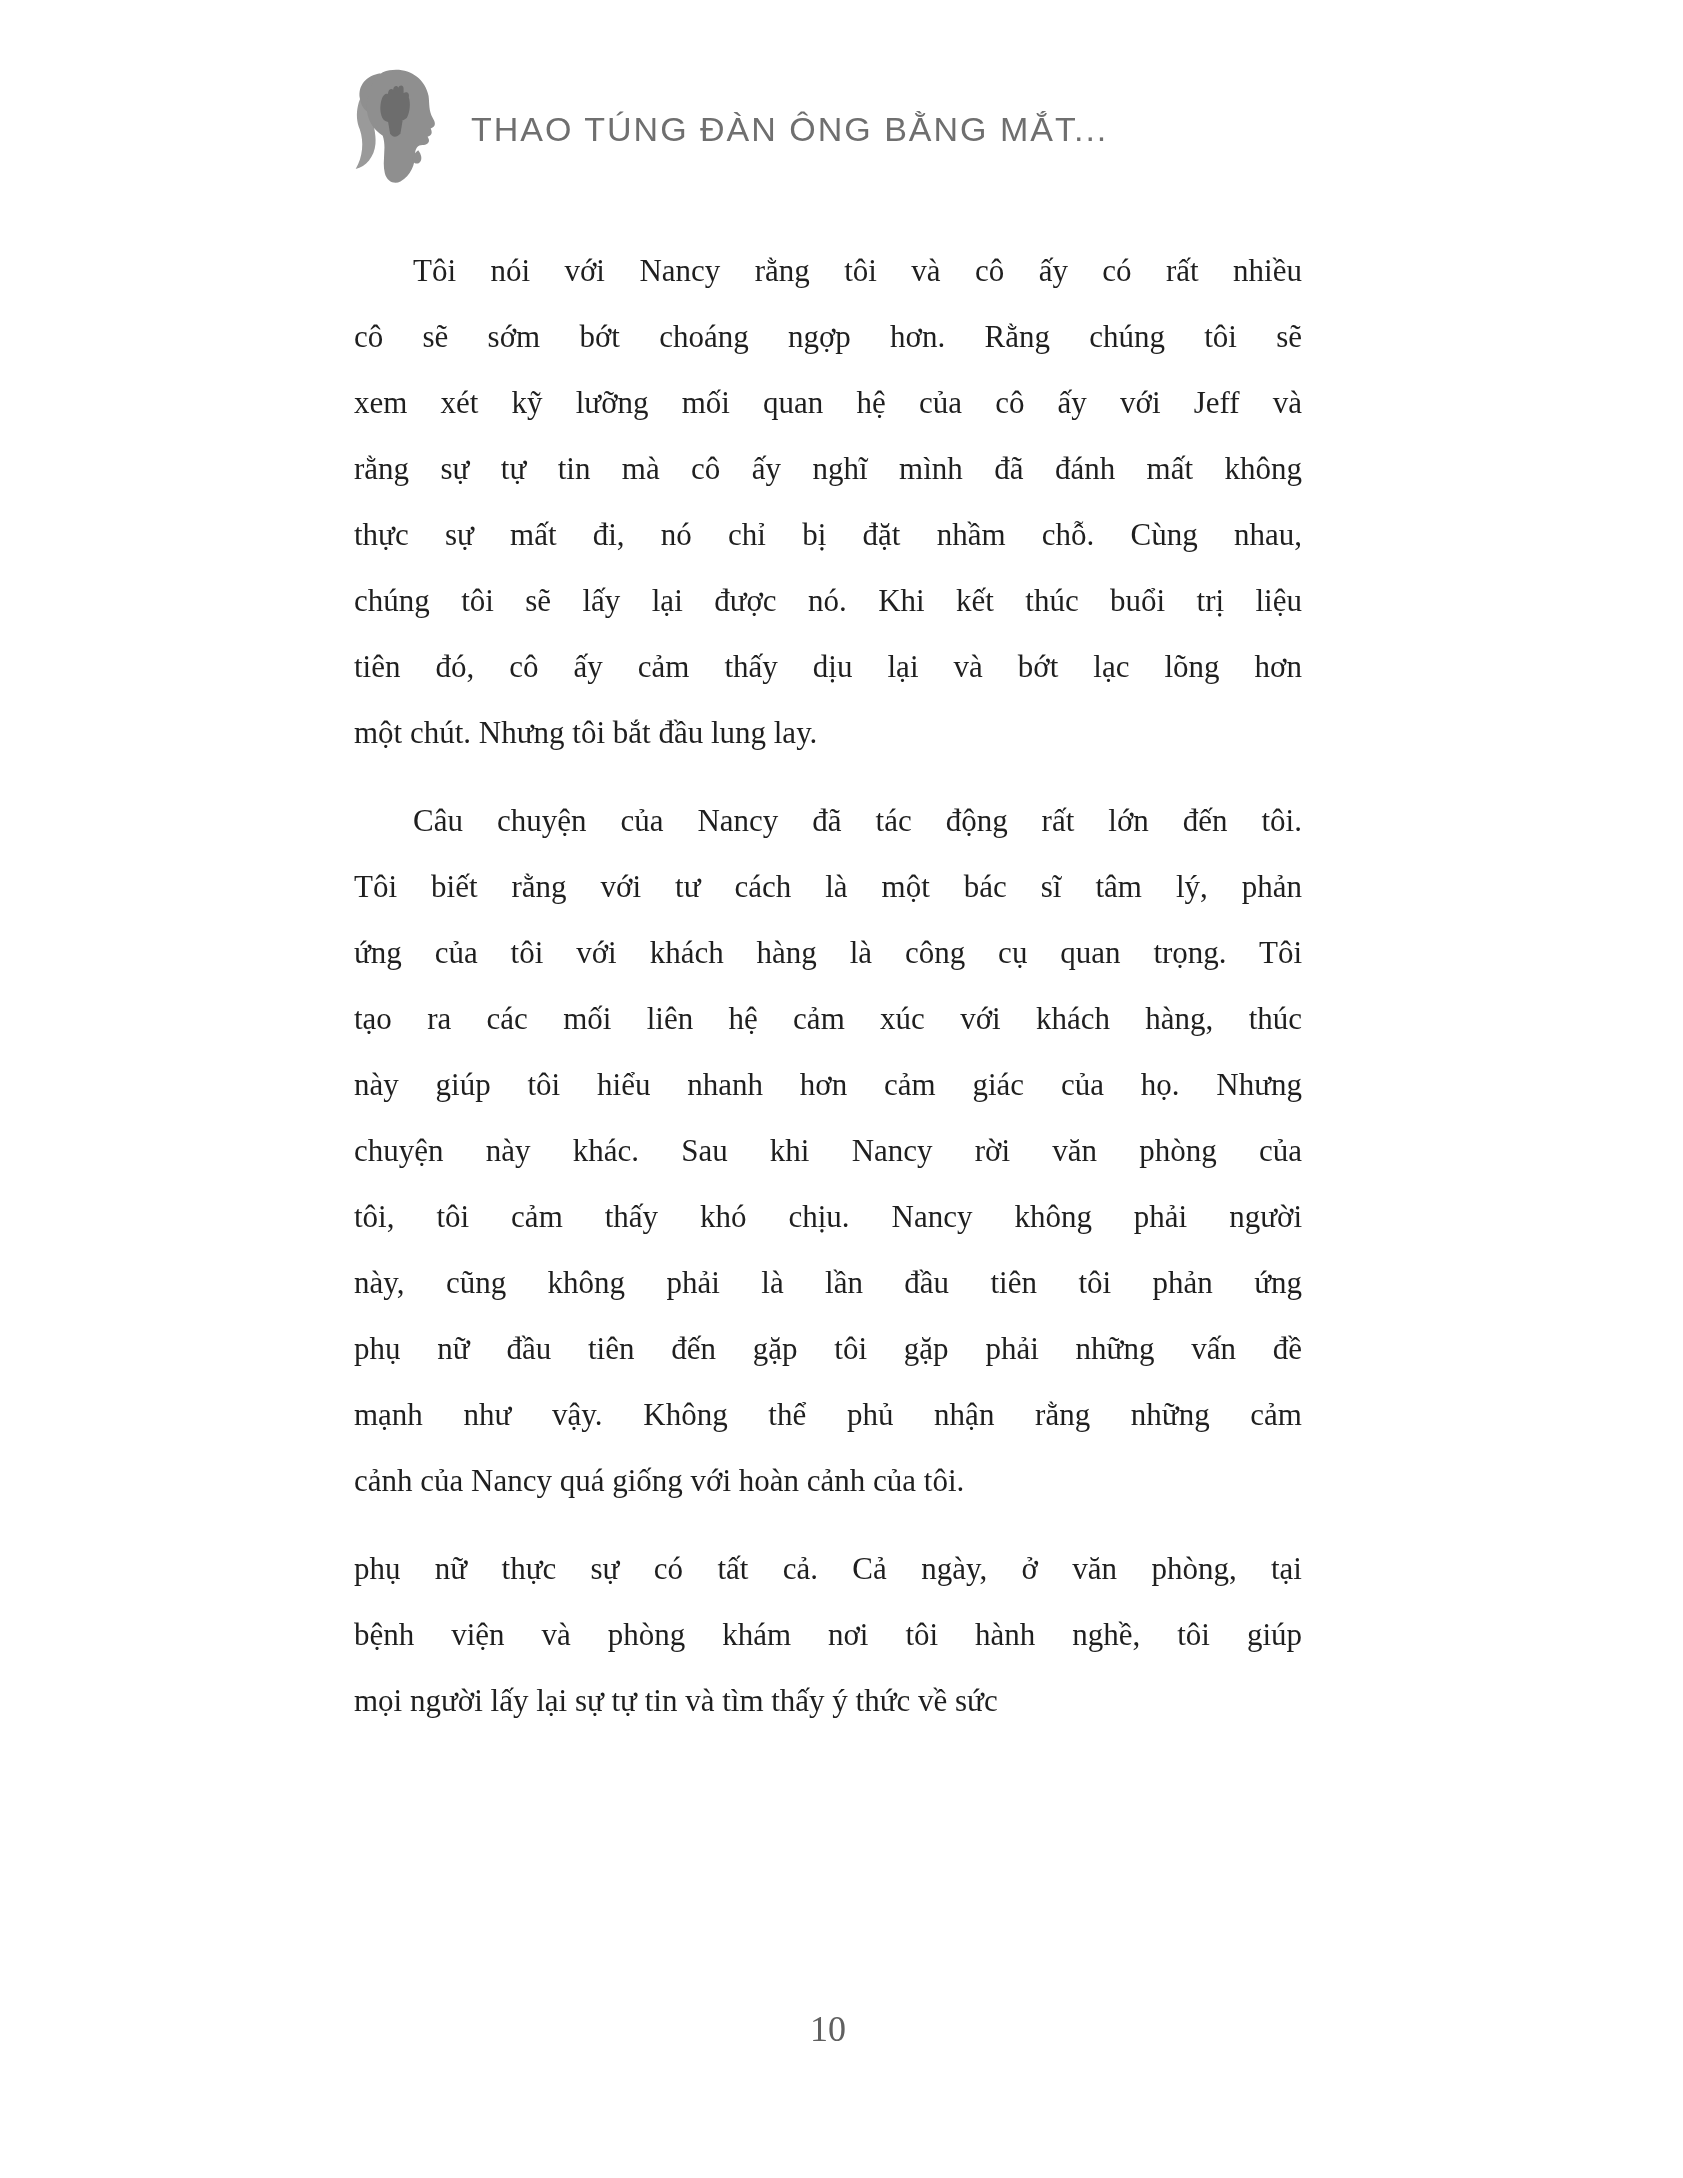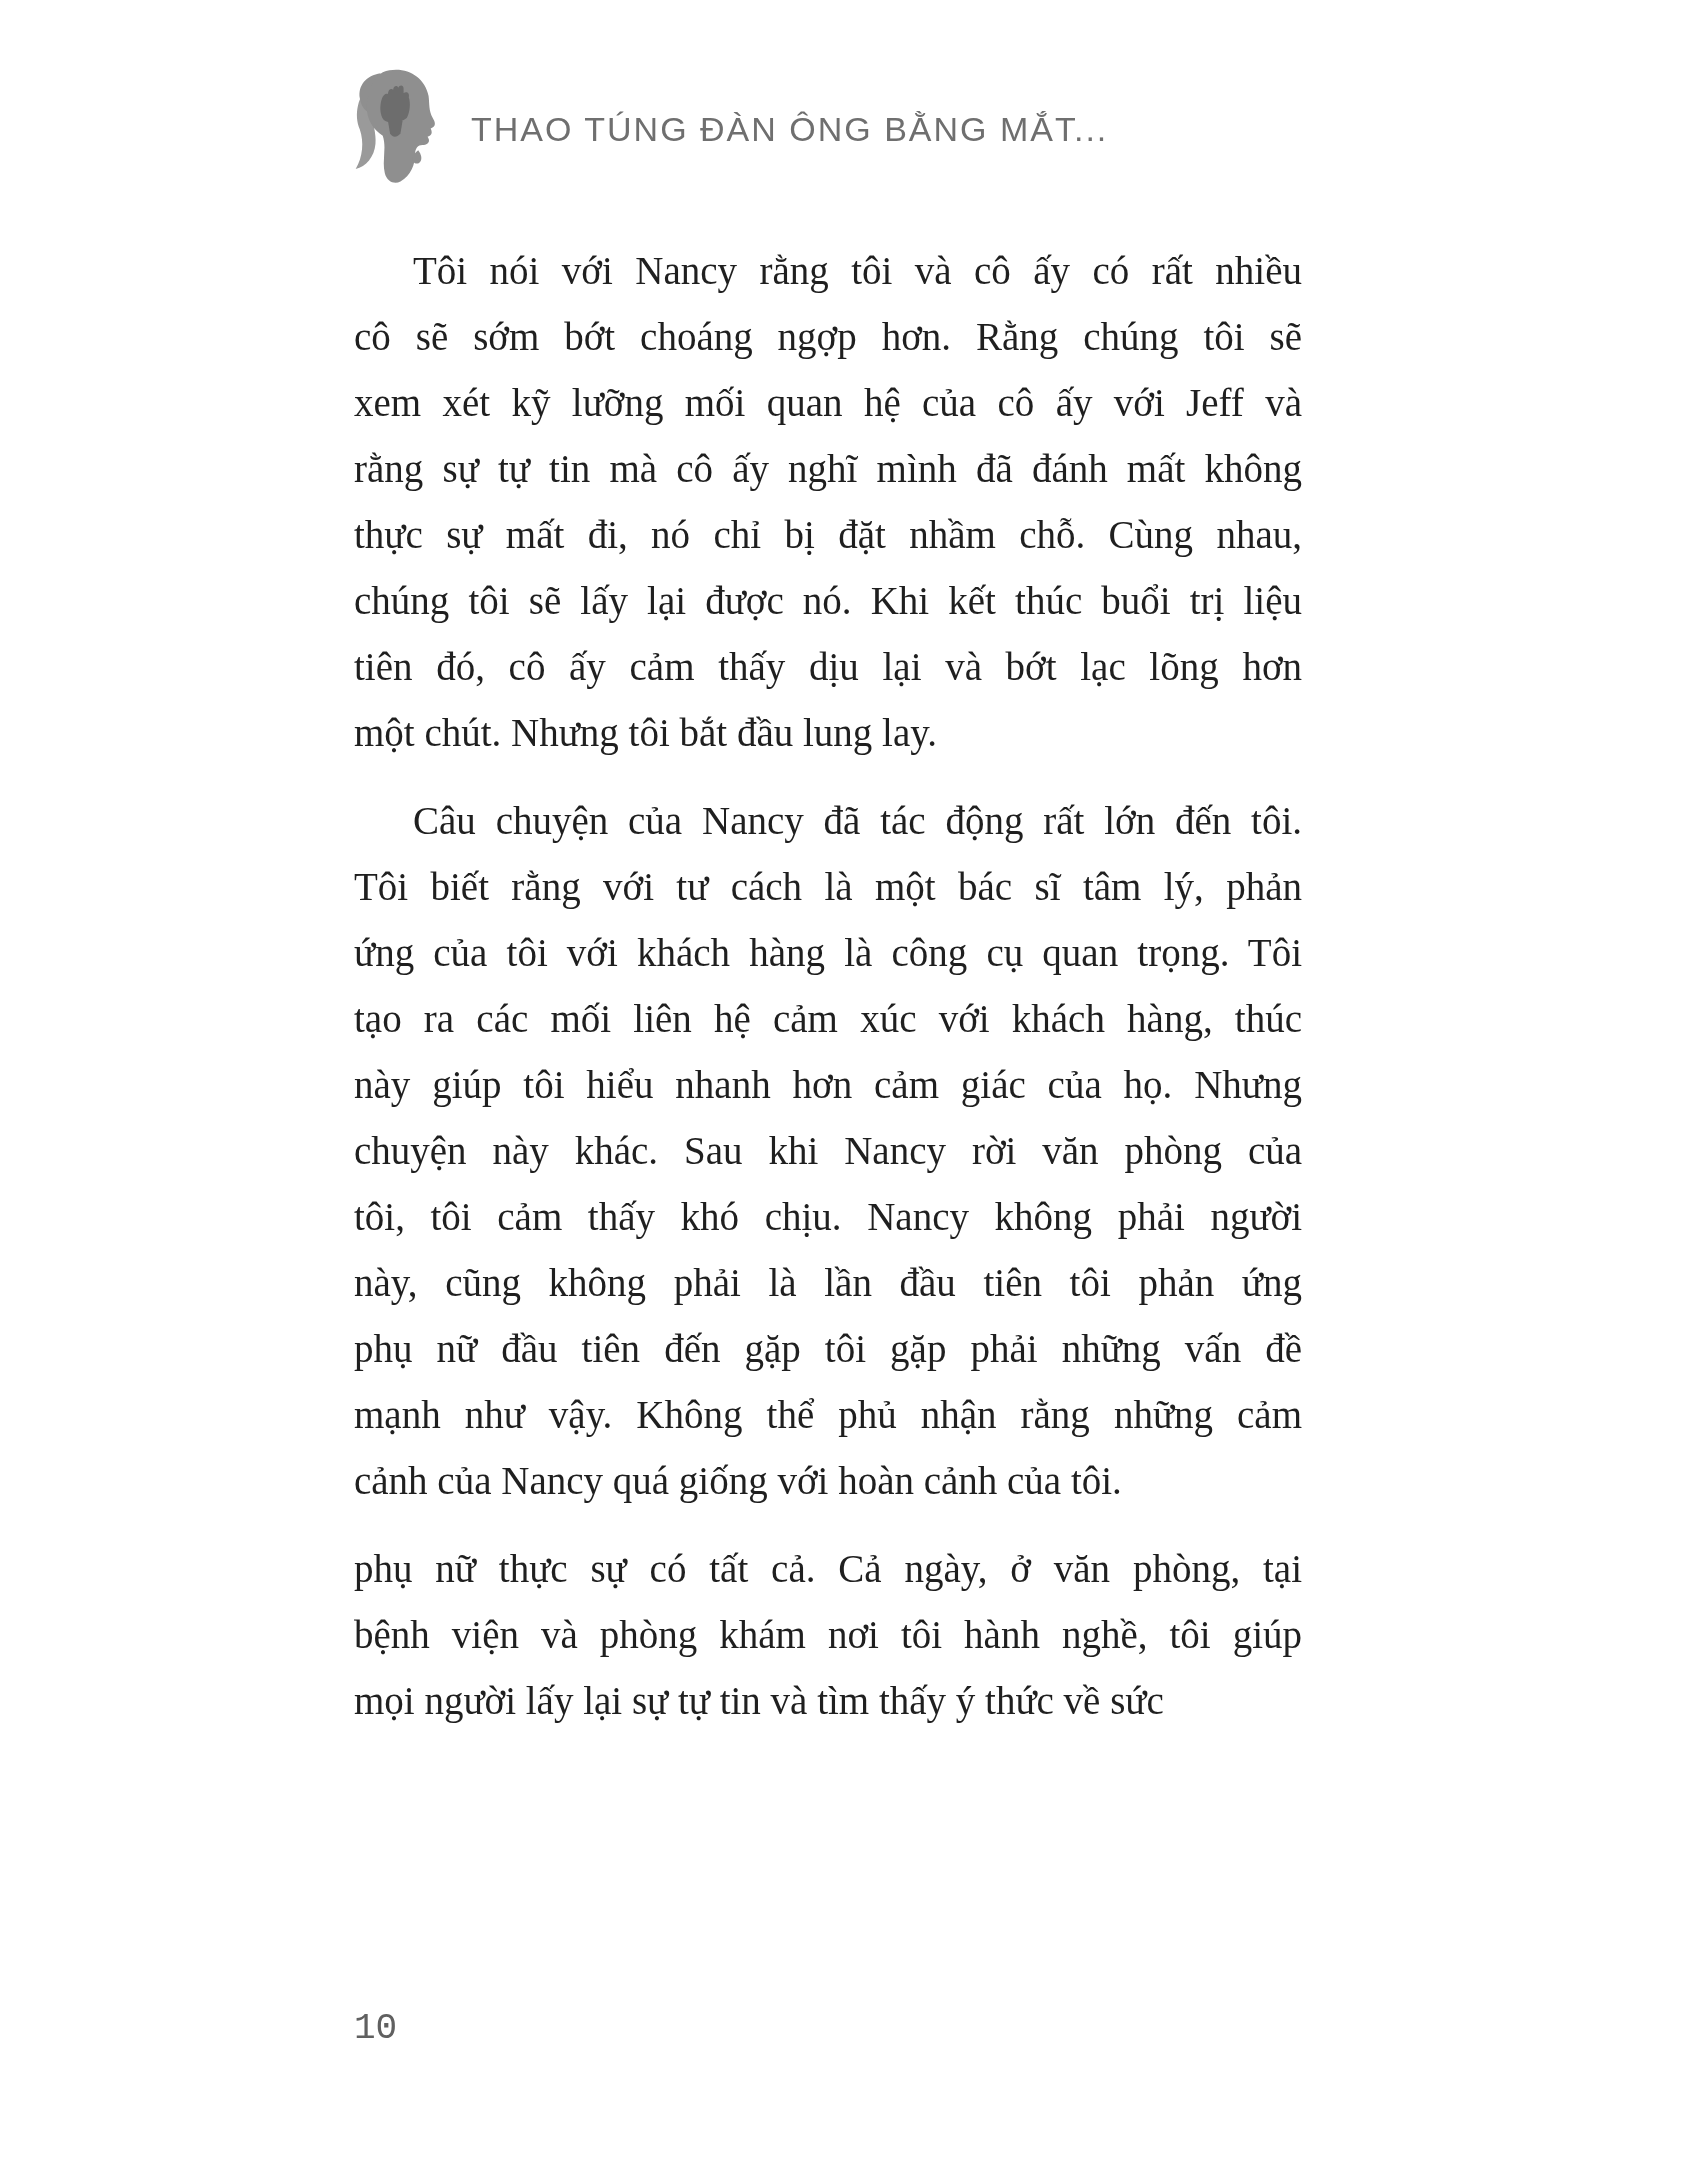--- a/index.html
+++ b/index.html
@@ -44,34 +44,35 @@
     top: 238px;
     width: 948px;
     color: #1f1f1f;
   }
   .para {
     margin: 0 0 22px 0;
   }
   .line {
     height: 66px;
     line-height: 66px;
-    font-size: 39px;
+    font-size: 31px;
     text-align: justify;
     text-align-last: justify;
     overflow: hidden;
     white-space: normal;
   }
   .line.first { text-indent: 59px; }
   .line.last  { text-align-last: left; }
   .footer {
     position: absolute;
     left: 354px;
     top: 2008px;
     width: 948px;
-    font-family: Liberation Mono, monospace;
+    text-align: center;
+    font-family: Liberation Serif, serif;
     font-size: 36px;
     color: #606060;
   }
 </style>
 </head>
 <body>
 
 <div class="page">
 
   <div class="header">

